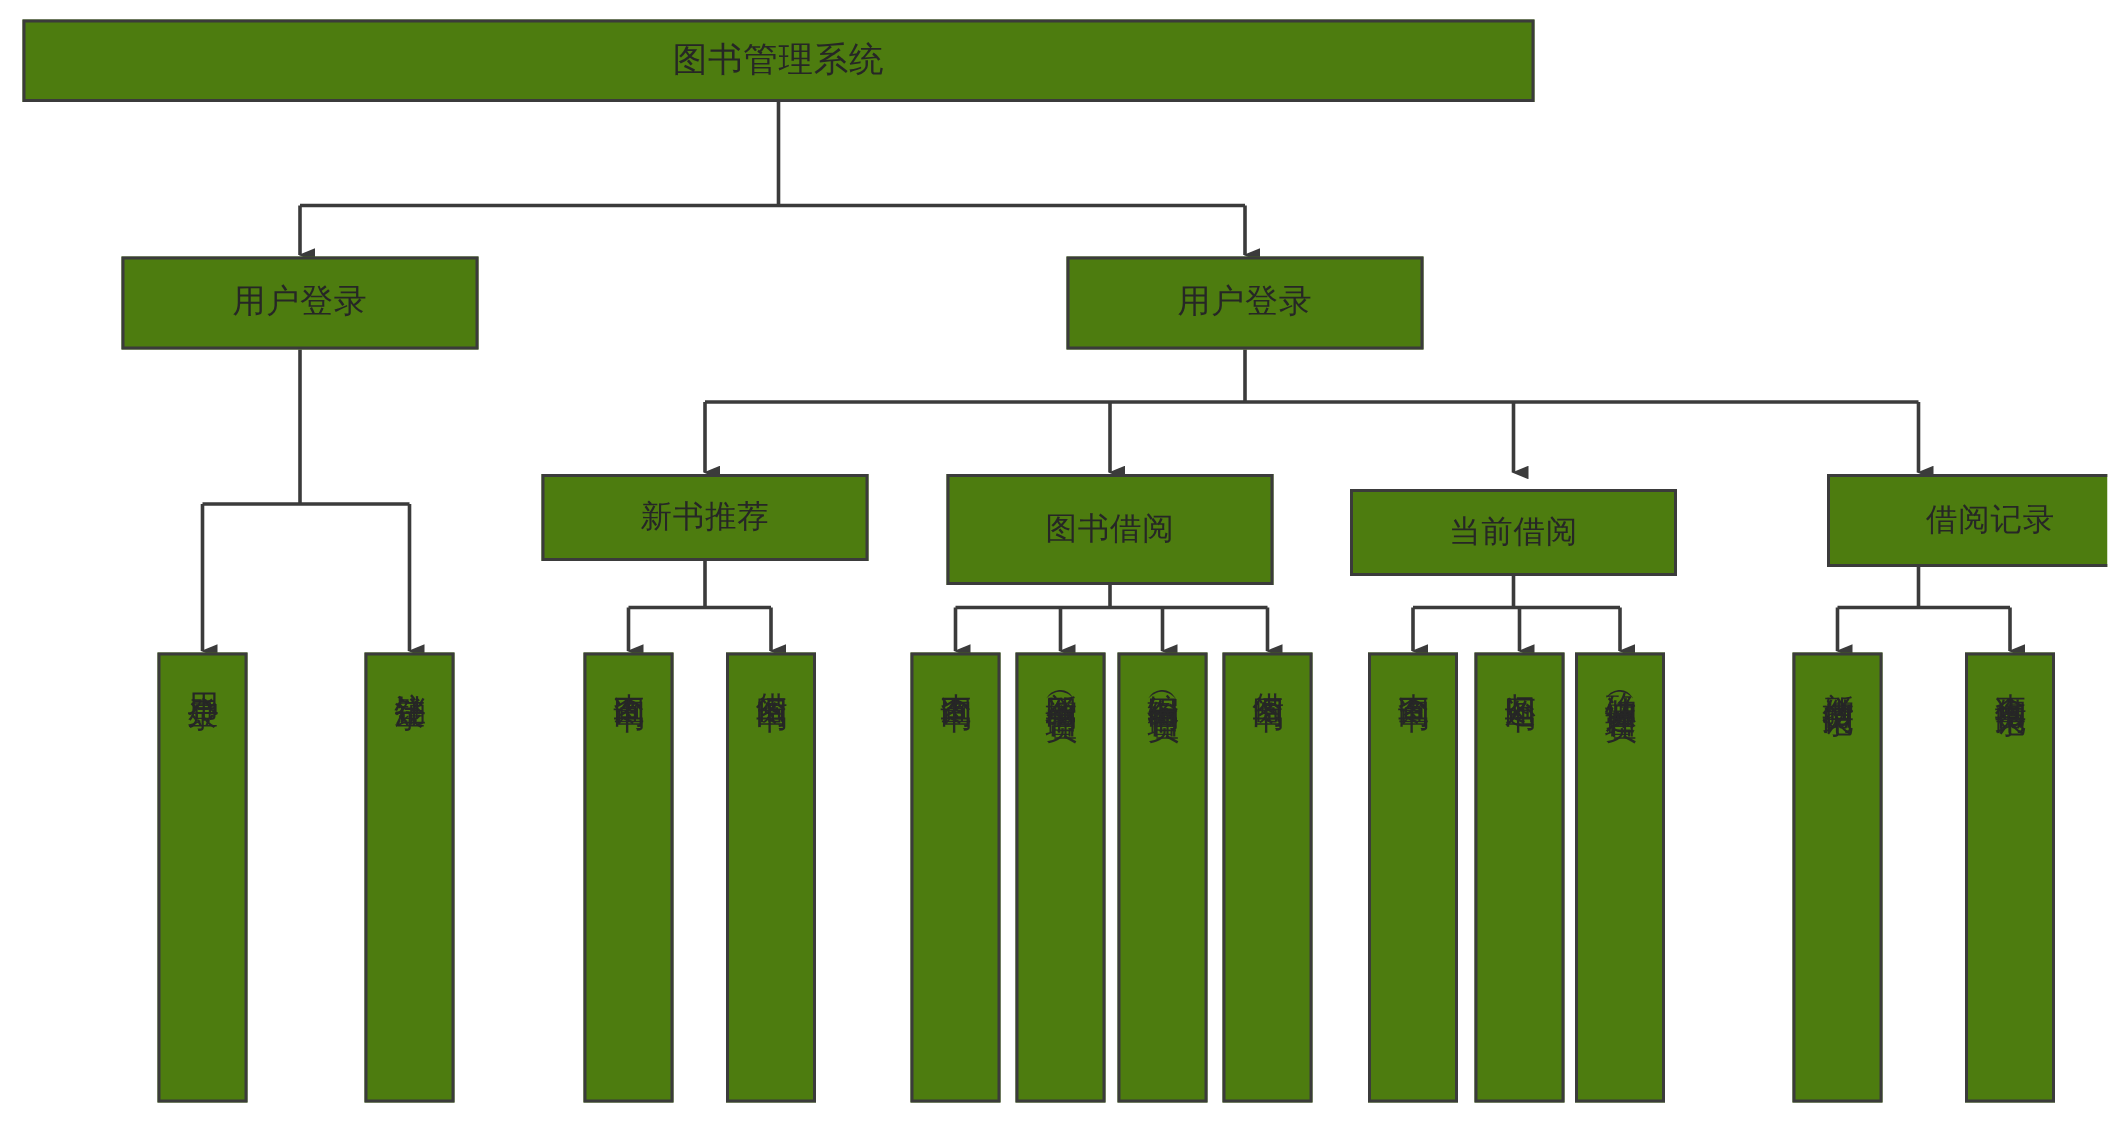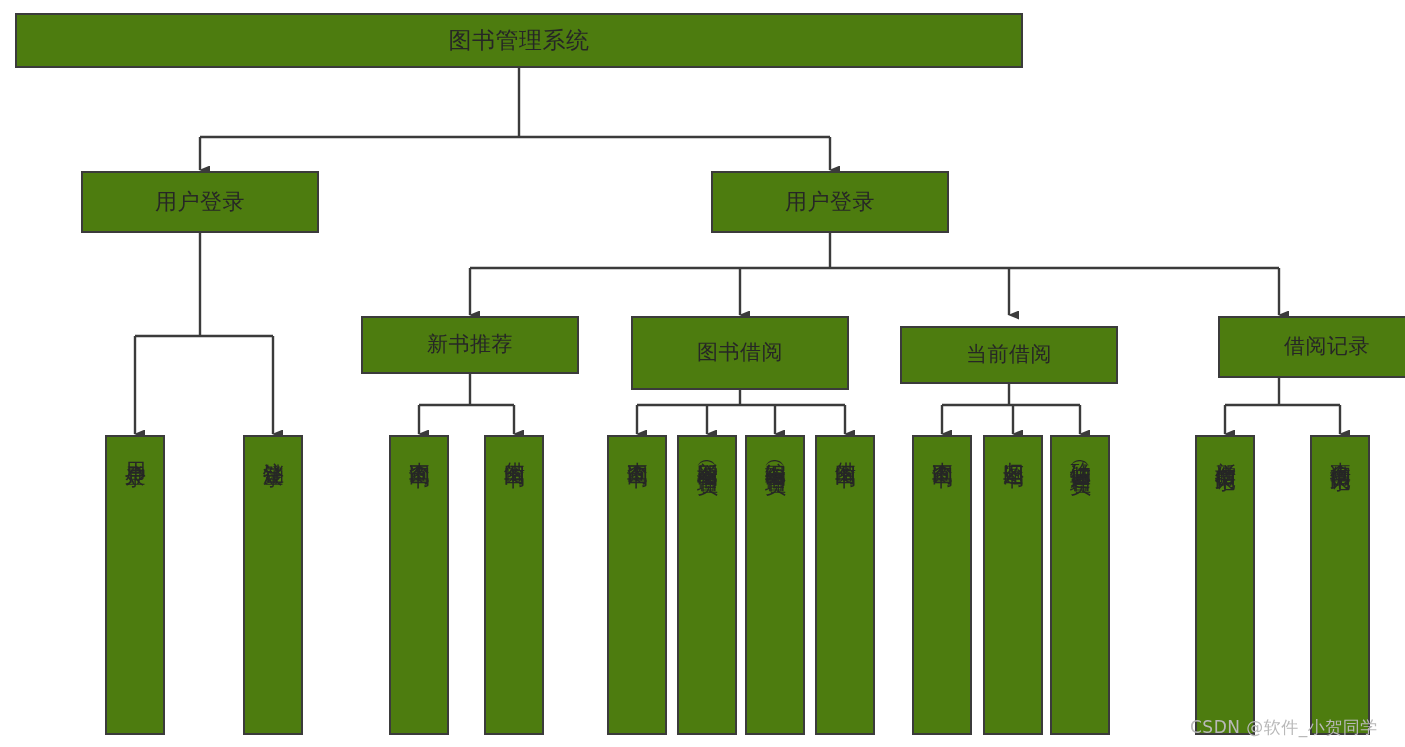--- a/index.html
+++ b/index.html
@@ -179,14 +179,13 @@
         <span class="label">确认归还（管理员）</span>
       </div>
       <div class="node lvl-4 vertical" style="left: 1195px; top: 435px; width: 60px; height: 300px;">
         <span class="label">新增借阅记录</span>
       </div>
       <div class="node lvl-4 vertical" style="left: 1310px; top: 435px; width: 60px; height: 300px;">
         <span class="label">查询借阅记录</span>
       </div>
     </div>
 
-  <div class="watermark" style="left:1190px; top:716px;">CSDN @软件_小贺同学</div>
 </div>
 
 </body></html>

